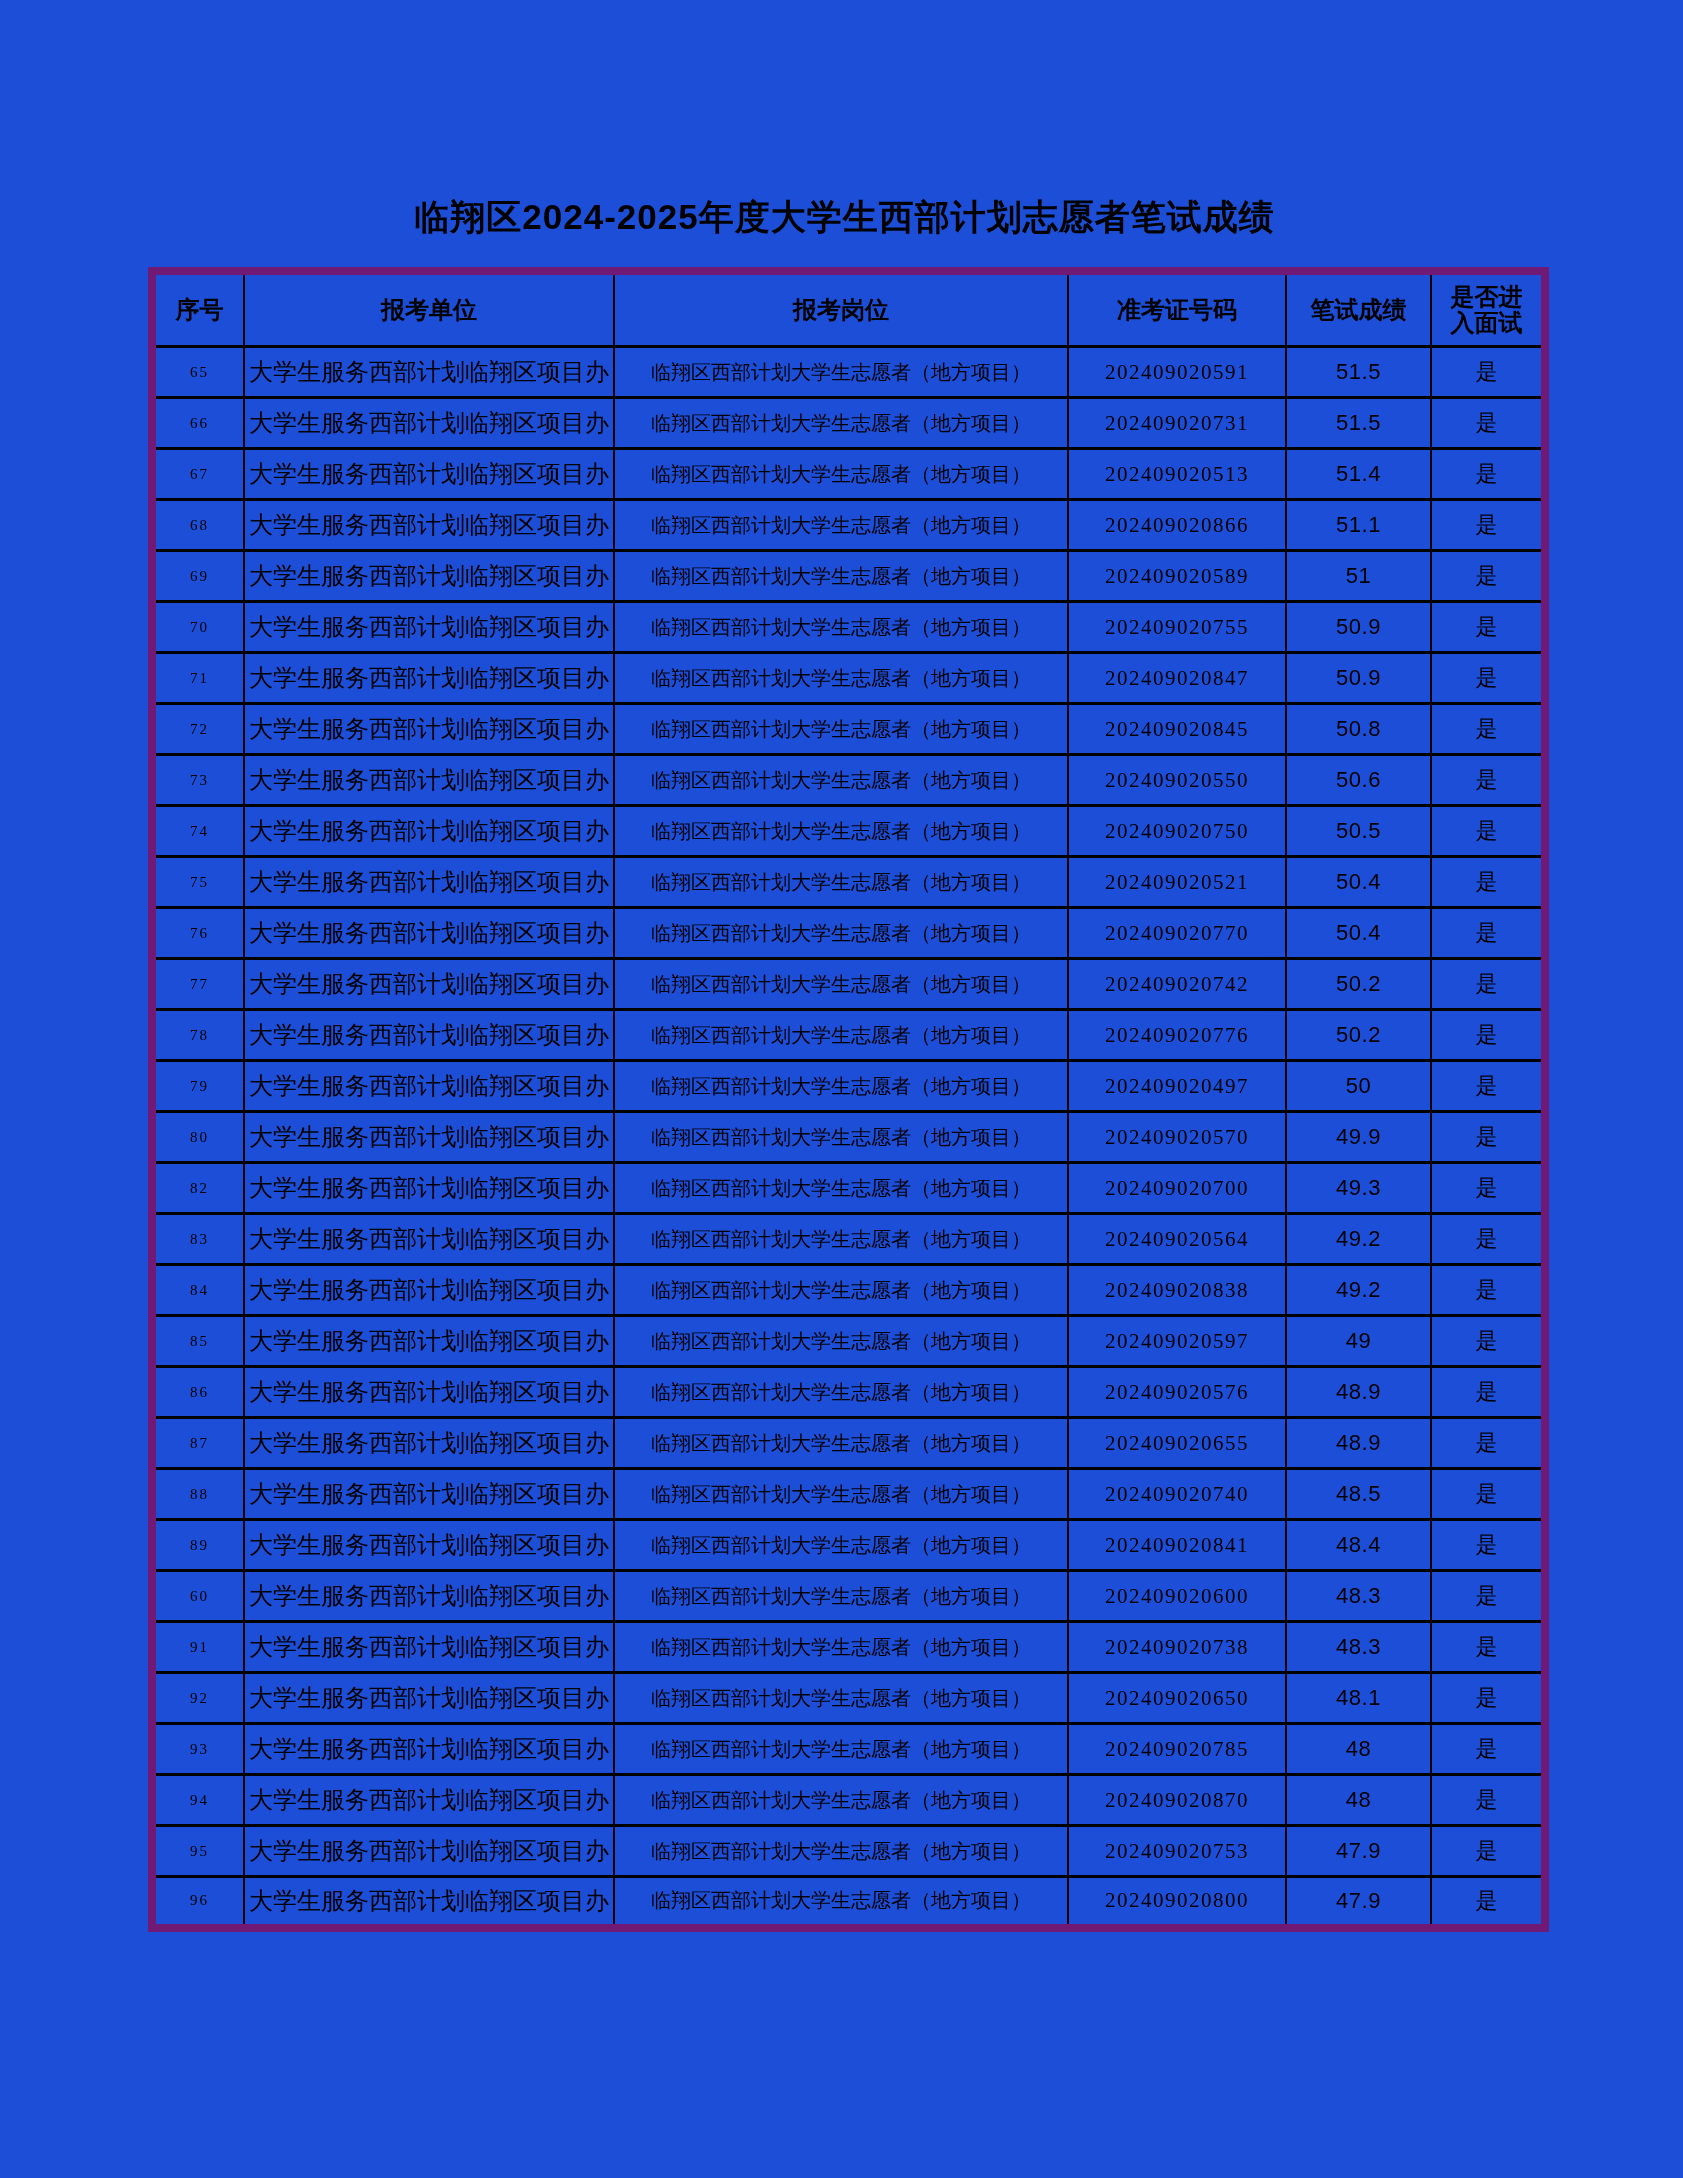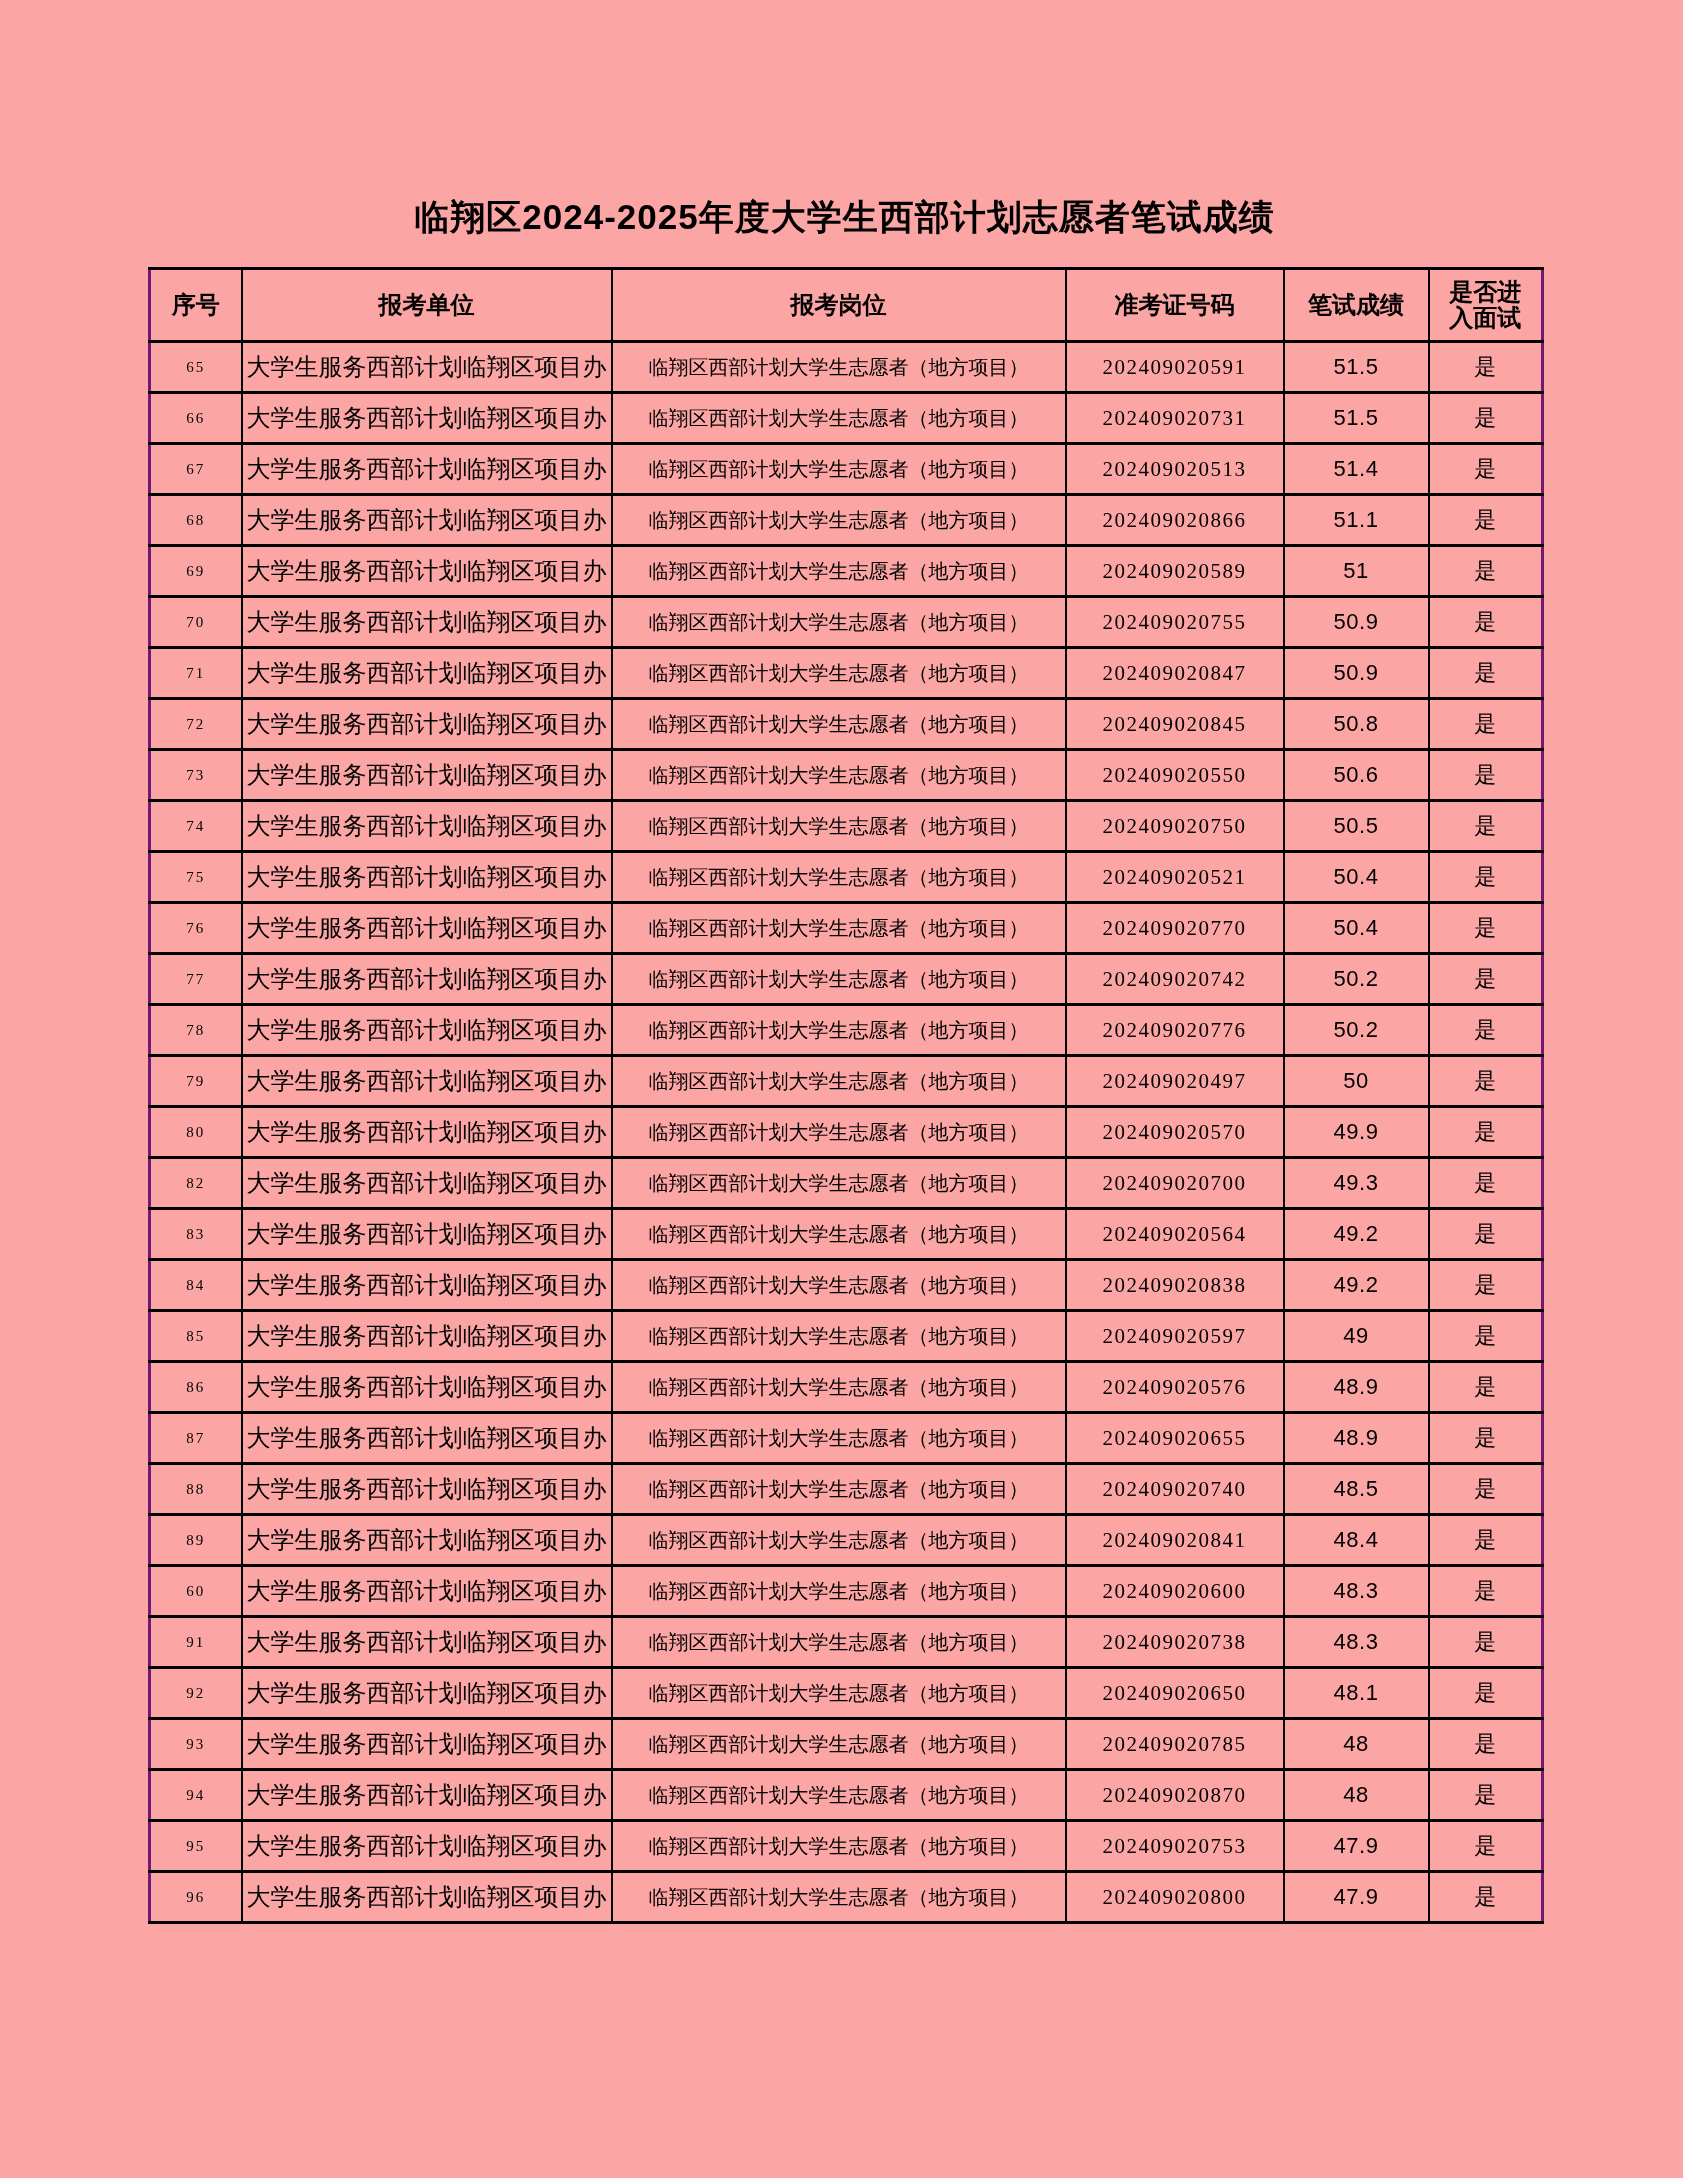--- a/index.html
+++ b/index.html
@@ -4,21 +4,21 @@
 <style>
   html, body {
     margin: 0;
     padding: 0;
     background: #ffffff;
   }
   .page {
     position: relative;
     width: 1683px;
     height: 2178px;
-    background: #fca5a5;
+    background: #1d4ed8;
     color: #000000;
     font-family: "Liberation Serif", serif;
     overflow: hidden;
   }
   .doc-title {
     position: absolute;
     left: 148px;
     top: 194px;
     width: 1393px;
     text-align: center;
@@ -29,21 +29,21 @@
     color: #000000;
     white-space: nowrap;
   }
   table.score-table {
     position: absolute;
     left: 148px;
     top: 267px;
     width: 1393px;
     border-collapse: collapse;
     table-layout: fixed;
-    border: 3px solid #701a75;
+    border: 8px solid #701a75;
   }
   .score-table th,
   .score-table td {
     border-left: 2px solid #000000;
     border-right: 2px solid #000000;
     border-top: 3px solid #000000;
     border-bottom: 3px solid #000000;
     text-align: center;
     vertical-align: middle;
     padding: 0;

